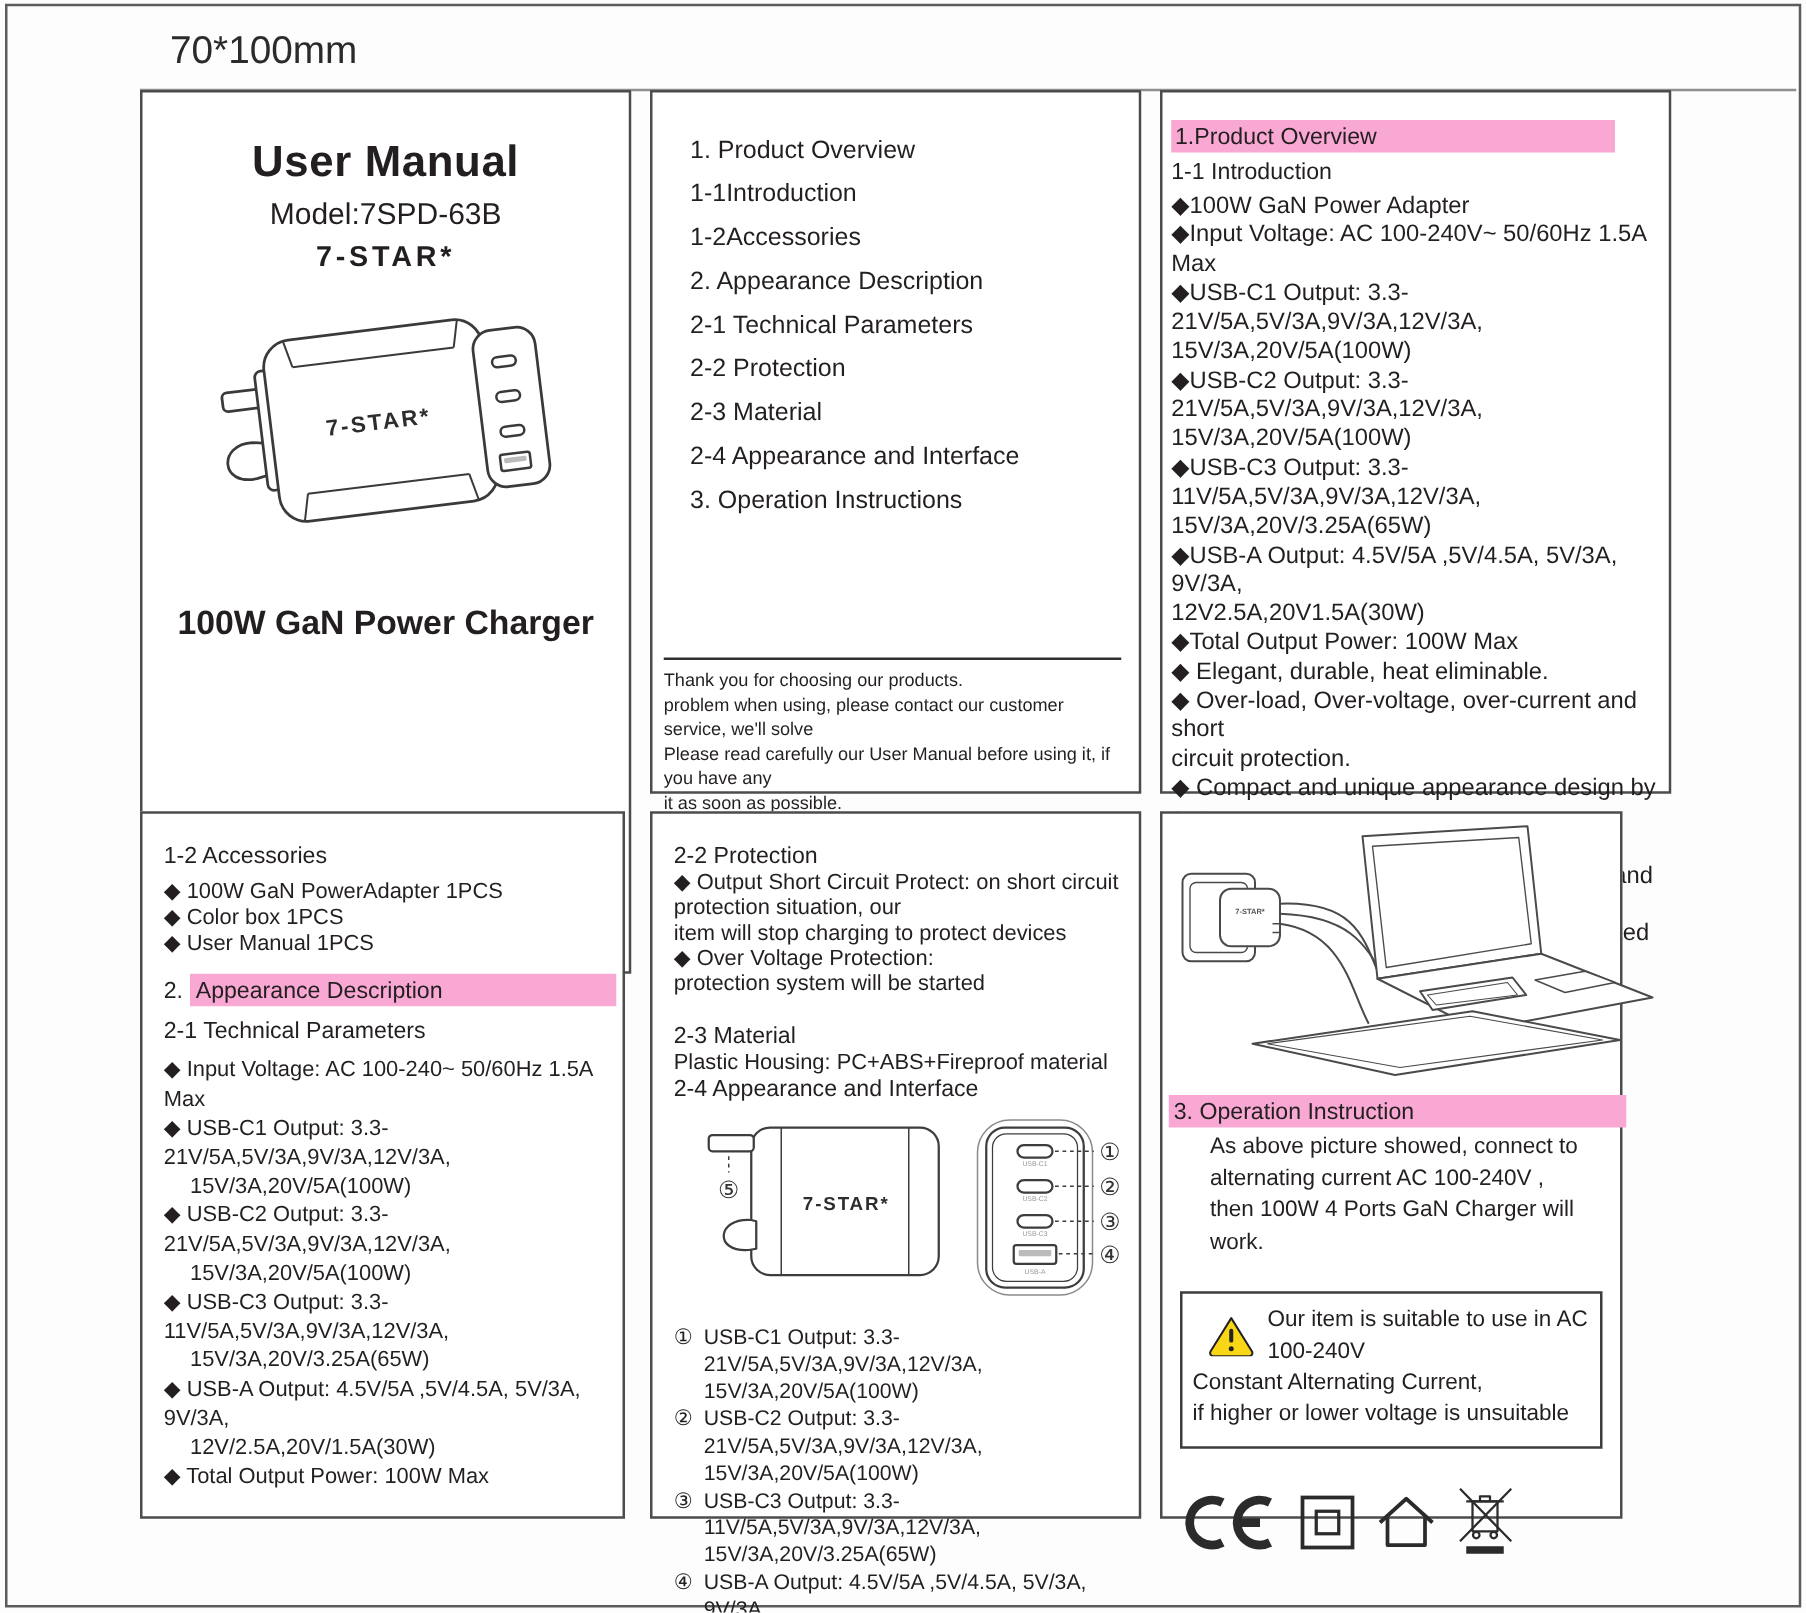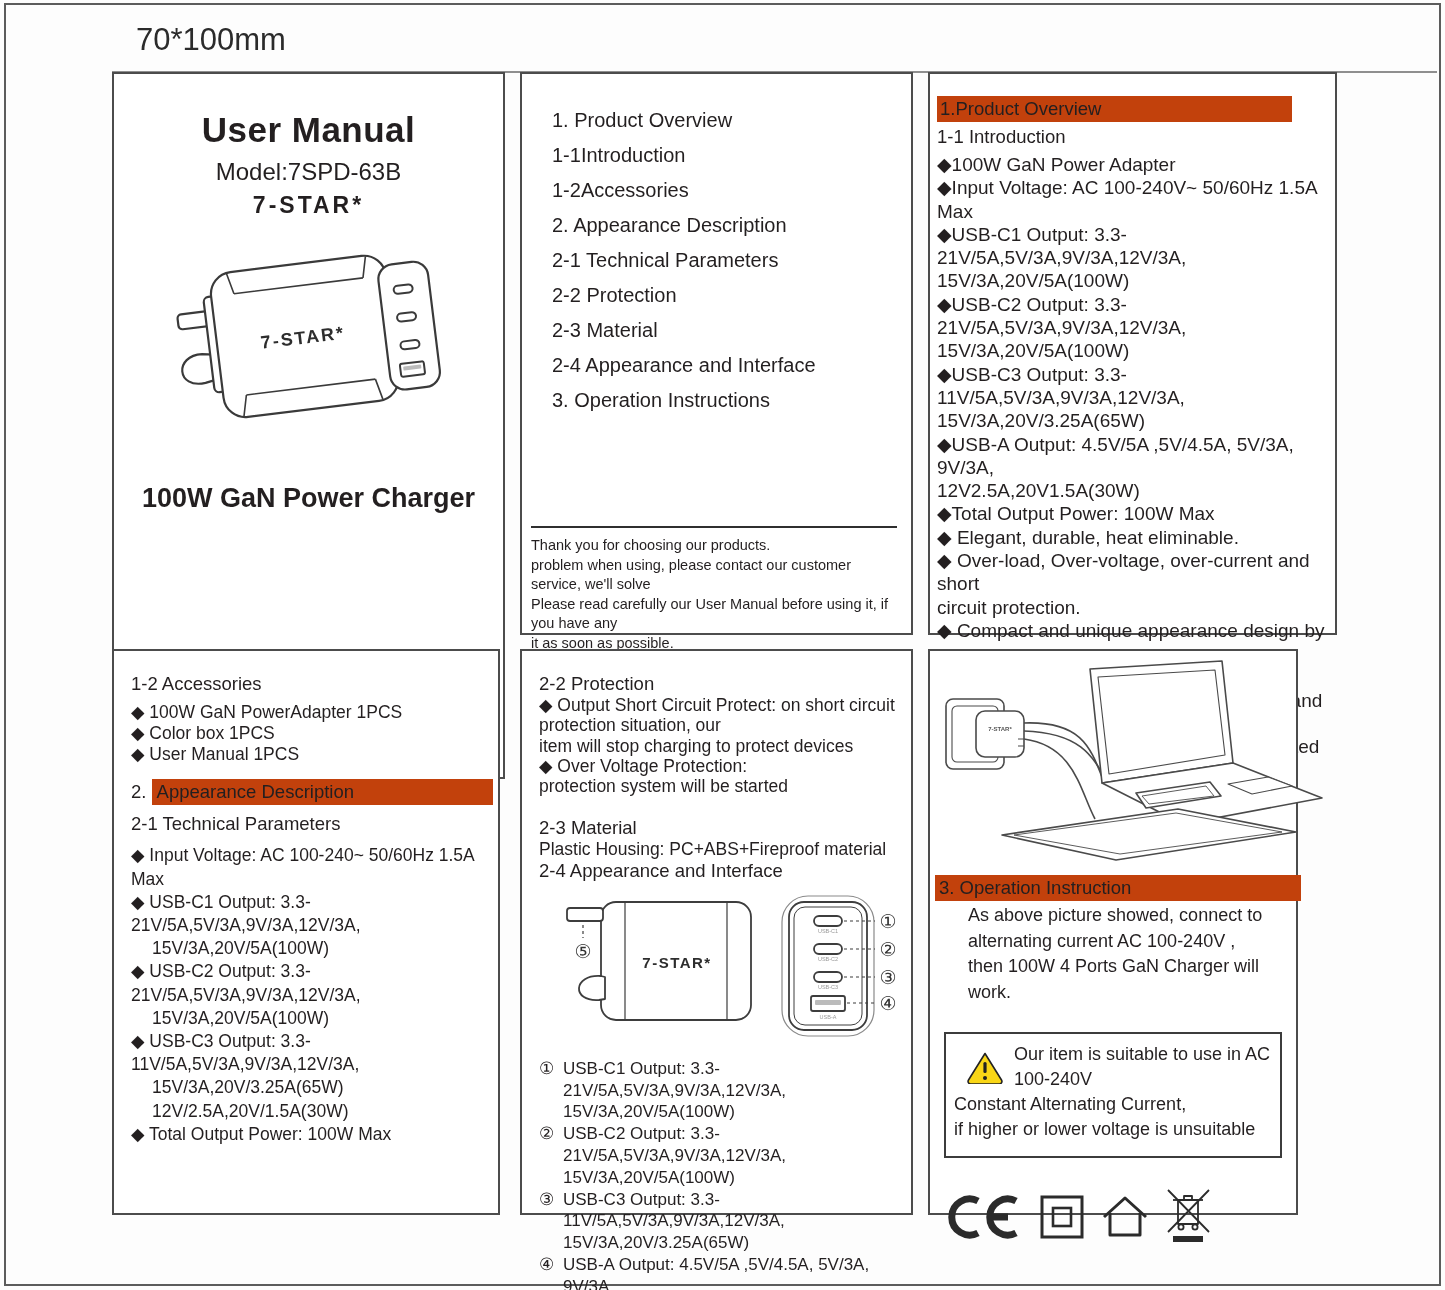--- a/index.html
+++ b/index.html
@@ -26,21 +26,21 @@
   .cover-caption{text-align:center;font-size:27px;font-weight:bold;margin-top:26px;}
 
   
   .toc{padding:35px 0 0 30px;font-size:20px;}
   .toc>div{margin-bottom:12px;}
   .toc-note{position:absolute;left:9px;right:14px;top:452px;}
   .toc-divider{border-top:2px solid #2f2f2f;margin-bottom:8px;}
   .toc-note .n{font-size:14.5px;line-height:19.5px;}
 
   
-  .hl{background:#c2410c;}
+  .hl{background:#f9a8d4;}
   .body-lines{font-size:19px;line-height:23.3px;}
   .ind{padding-left:21px;}
 
   
   .p3-inner{padding:22px 4px 0 7px;}
   .p3-head{display:inline-block;width:352px;padding:2px 0 2px 3px;font-size:18.5px;}
   .p3-sub{font-size:18.5px;margin:4px 0 5px;}
 
   
   .p4-inner{padding:22px 4px 0 17px;}
@@ -171,20 +171,21 @@
     <div class="p4-h2"><span>2.</span> <span class="hl">Appearance Description</span></div>
     <div class="p4-sub">2-1 Technical Parameters</div>
     <div class="p4-lines">
       <div>◆ Input Voltage: AC 100-240~ 50/60Hz  1.5A Max</div>
       <div>◆ USB-C1 Output: 3.3-21V/5A,5V/3A,9V/3A,12V/3A,</div>
       <div class="ind">15V/3A,20V/5A(100W)</div>
       <div>◆ USB-C2 Output: 3.3-21V/5A,5V/3A,9V/3A,12V/3A,</div>
       <div class="ind">15V/3A,20V/5A(100W)</div>
       <div>◆ USB-C3 Output: 3.3-11V/5A,5V/3A,9V/3A,12V/3A,</div>
       <div class="ind">15V/3A,20V/3.25A(65W)</div>
+      <div>◆ USB-A Output: 4.5V/5A ,5V/4.5A, 5V/3A, 9V/3A,</div>
       <div class="ind">12V/2.5A,20V/1.5A(30W)</div>
       <div>◆ Total Output Power: 100W Max</div>
     </div>
   </div>
 </div>
 
 <div class="panel" id="p5">
   <div class="p5-inner">
     <div class="p5-h">2-2 Protection</div>
     <div class="p5-lines">

